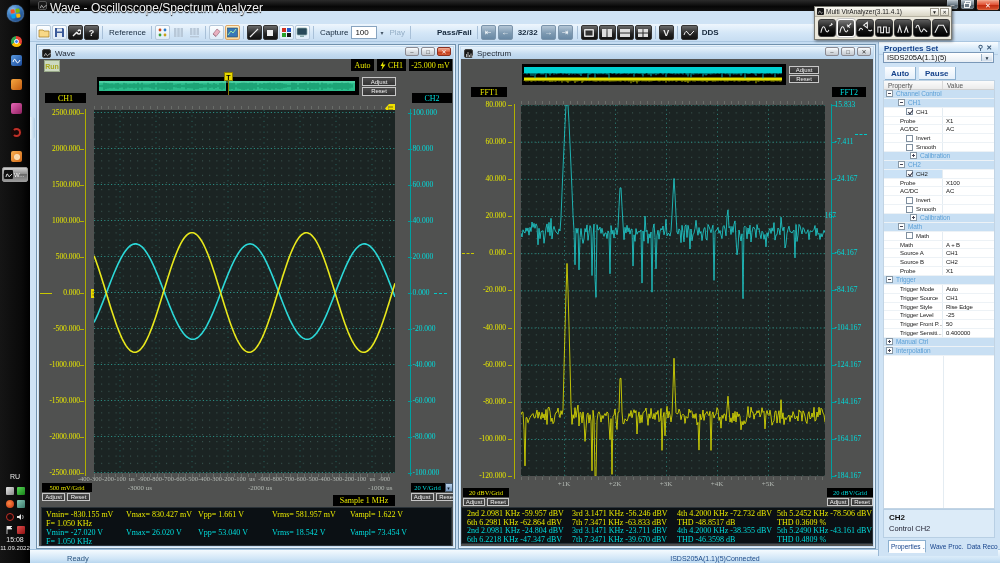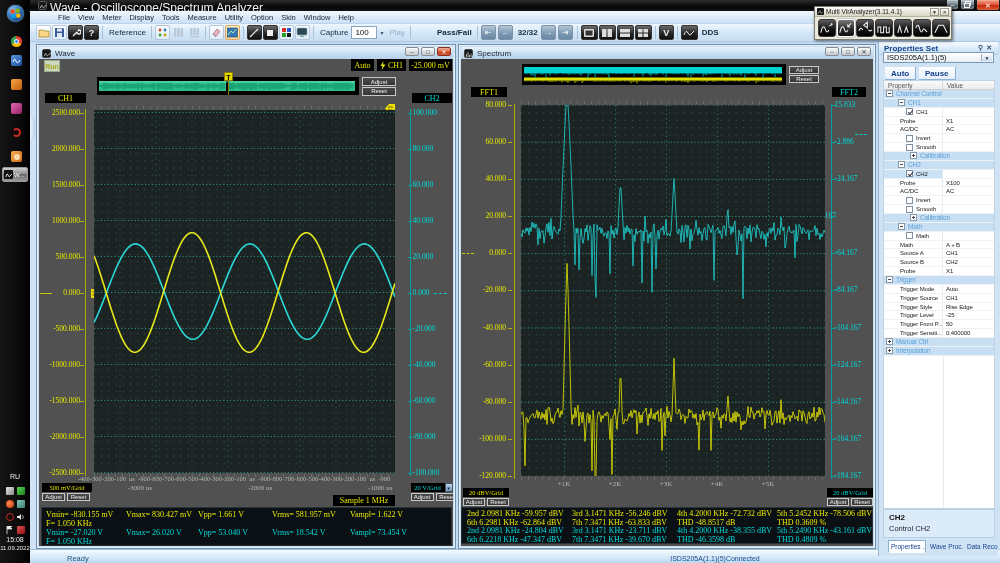--- a/index.html
+++ b/index.html
@@ -208,33 +208,20 @@
       <div class="winbtn gray abs" style="left:916px;width:13px;">–</div>
       <div class="winbtn gray abs" style="left:930px;width:15px;">
           <svg width="7" height="7" viewBox="0 0 7 7">
             <rect x="1.5" y="0.5" width="5" height="4" fill="none" stroke="#fff" stroke-width="0.9"></rect>
             <rect x="0.5" y="2.5" width="5" height="4" fill="#6d7b86" stroke="#fff" stroke-width="0.9"></rect>
           </svg>
         </div>
       <div class="winbtn red abs" style="left:946px;width:24px;height:11px;">✕</div>
     </div>
 
-    <div id="menubar" class="abs">
-        <span>File</span>
-        <span>View</span>
-        <span>Meter</span>
-        <span>Display</span>
-        <span>Tools</span>
-        <span>Measure</span>
-        <span>Utility</span>
-        <span>Option</span>
-        <span>Skin</span>
-        <span>Window</span>
-        <span>Help</span>
-      </div>
 
     <div id="toolbar" class="abs">
       <div class="tb btn">
         <svg width="12" height="10" viewBox="0 0 12 10">
             <path d="M1 2 h4 l1 1 h5 v6 H1 z" fill="#f8d888" stroke="#a87818" stroke-width="0.7"></path>
           </svg>
       </div>
       <div class="tb btn">
         <svg width="11" height="11" viewBox="0 0 11 11">
             <path d="M1 1 h8 l1 1 v8 H1 z" fill="#3a5a9a"></path>
@@ -1240,21 +1227,21 @@
             <div class="axis-lbl yel" style="right: 367px; top: 301.69px;">-60.000</div>
             <div class="tickdash" style="left: 47px; top: 305.69px; background: rgb(176, 176, 0);"></div>
             <div class="axis-lbl yel" style="right: 367px; top: 338.86px;">-80.000</div>
             <div class="tickdash" style="left: 47px; top: 342.86px; background: rgb(176, 176, 0);"></div>
             <div class="axis-lbl yel" style="right: 367px; top: 376.03px;">-100.000</div>
             <div class="tickdash" style="left: 47px; top: 380.03px; background: rgb(176, 176, 0);"></div>
             <div class="axis-lbl yel" style="right: 367px; top: 413.2px;">-120.000</div>
             <div class="tickdash" style="left: 47px; top: 417.2px; background: rgb(176, 176, 0);"></div>
             <div class="axis-lbl cya" style="left: 373.5px; top: 41.5px;">15.833</div>
             <div class="tickdash" style="left: 370.5px; top: 45.5px; background: rgb(0, 160, 160);"></div>
-            <div class="axis-lbl cya" style="left: 373.5px; top: 78.67px;">-2.886</div>
+            <div class="axis-lbl cya" style="left: 373.5px; top: 78.67px;">-7.411</div>
             <div class="tickdash" style="left: 370.5px; top: 82.67px; background: rgb(0, 160, 160);"></div>
             <div class="axis-lbl cya" style="left: 373.5px; top: 115.84px;">-24.167</div>
             <div class="tickdash" style="left: 370.5px; top: 119.84px; background: rgb(0, 160, 160);"></div>
             <div class="axis-lbl cya" style="left: 352px; top: 153.01px;">-44.167</div>
             <div class="tickdash" style="left: 370.5px; top: 157.01px; background: rgb(0, 160, 160);"></div>
             <div class="axis-lbl cya" style="left: 373.5px; top: 190.18px;">-64.167</div>
             <div class="tickdash" style="left: 370.5px; top: 194.18px; background: rgb(0, 160, 160);"></div>
             <div class="axis-lbl cya" style="left: 373.5px; top: 227.35px;">-84.167</div>
             <div class="tickdash" style="left: 370.5px; top: 231.35px; background: rgb(0, 160, 160);"></div>
             <div class="axis-lbl cya" style="left: 373.5px; top: 264.52px;">-104.167</div>

